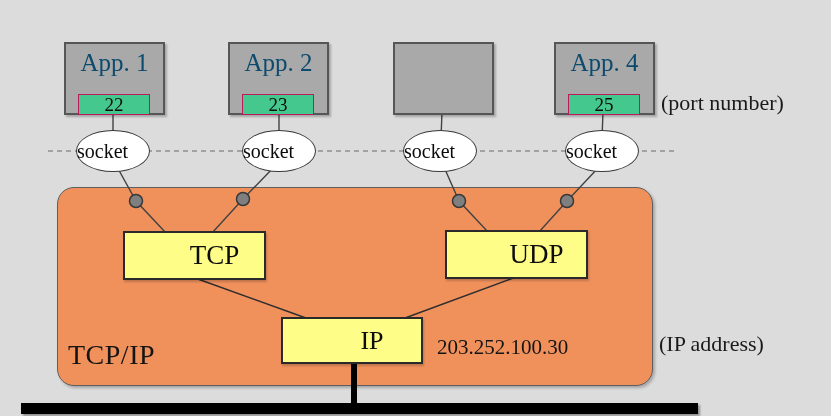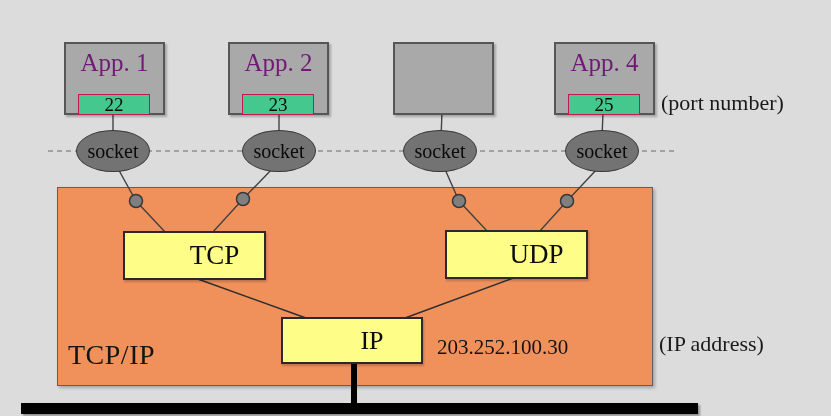--- a/index.html
+++ b/index.html
@@ -7,21 +7,21 @@
     width:831px;height:416px;
     background:#dcdcdc;
     font-family:"Liberation Serif","DejaVu Serif",serif;
     position:relative;
     overflow:hidden;
     color:#111;
   }
   .stage{position:absolute;left:0;top:0;width:831px;height:416px;}
 
   
-  .stack-box{z-index:1;}
+  .stack-box{z-index:1;border-radius:17px;}
   .wires{z-index:2;}
   .app,.socket,.proto,.ip-value,.ann,.stem,.bus{z-index:3;}
 
   .wires{position:absolute;left:0;top:0;width:831px;height:416px;}
 
   .stack-box{
     position:absolute;left:57px;top:187px;width:596px;height:199px;
     background:#f0915c;border:1px solid #5f5f5f;box-sizing:border-box;
     box-shadow:2px 2px 3px rgba(0,0,0,0.25);
   }
@@ -30,33 +30,33 @@
     font-size:28px;color:#141414;letter-spacing:0.5px;
   }
 
   .app{
     position:absolute;top:42px;width:101px;height:73px;
     background:#a9a9a9;border:2px solid #565656;box-sizing:border-box;
     box-shadow:2px 2px 2px rgba(0,0,0,0.25);
   }
   .app-name{
     position:absolute;left:0;top:5px;width:100%;
-    text-align:center;font-size:25px;color:#701a75;font-family:Liberation Serif, serif;
+    text-align:center;font-size:25px;color:#0c4a6e;font-family:Liberation Serif, serif;
   }
   .port{
     position:absolute;left:12px;top:50px;width:72px;height:21px;
     background:#45c88d;border:1px solid #be185d;box-sizing:border-box;
     text-align:center;font-size:19px;line-height:19px;color:#0c0c0c;
   }
 
   .socket{
     position:absolute;top:130px;width:74px;height:42px;
-    background:#737373;border:1px solid #383838;box-sizing:border-box;
+    background:#ffffff;border:1px solid #383838;box-sizing:border-box;
     border-radius:50%;
-    display:flex;align-items:center;justify-content:center;
+    display:flex;align-items:center;
     font-size:20px;color:#0a0a0a;
   }
 
   .proto{
     position:absolute;
     background:#fdfd87;border:2px solid #2a2a2a;box-sizing:border-box;
     display:flex;align-items:center;justify-content:center;
     font-size:27px;color:#0c0c0c;
     box-shadow:1px 2px 2px rgba(0,0,0,0.2);
     padding-left:40px;

